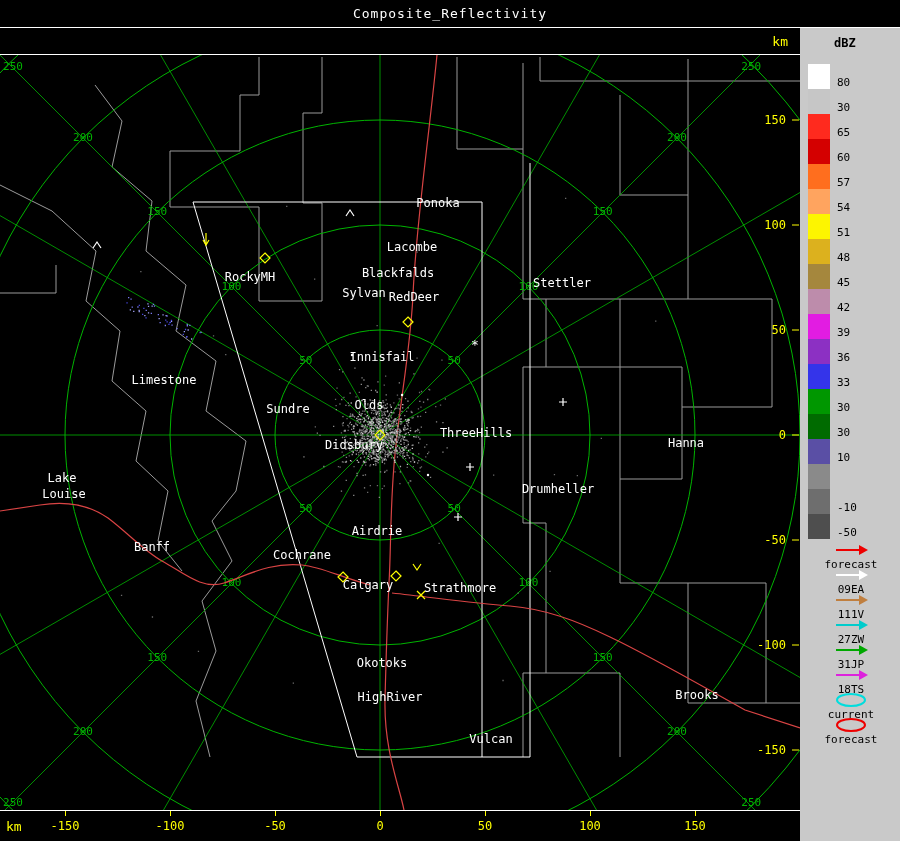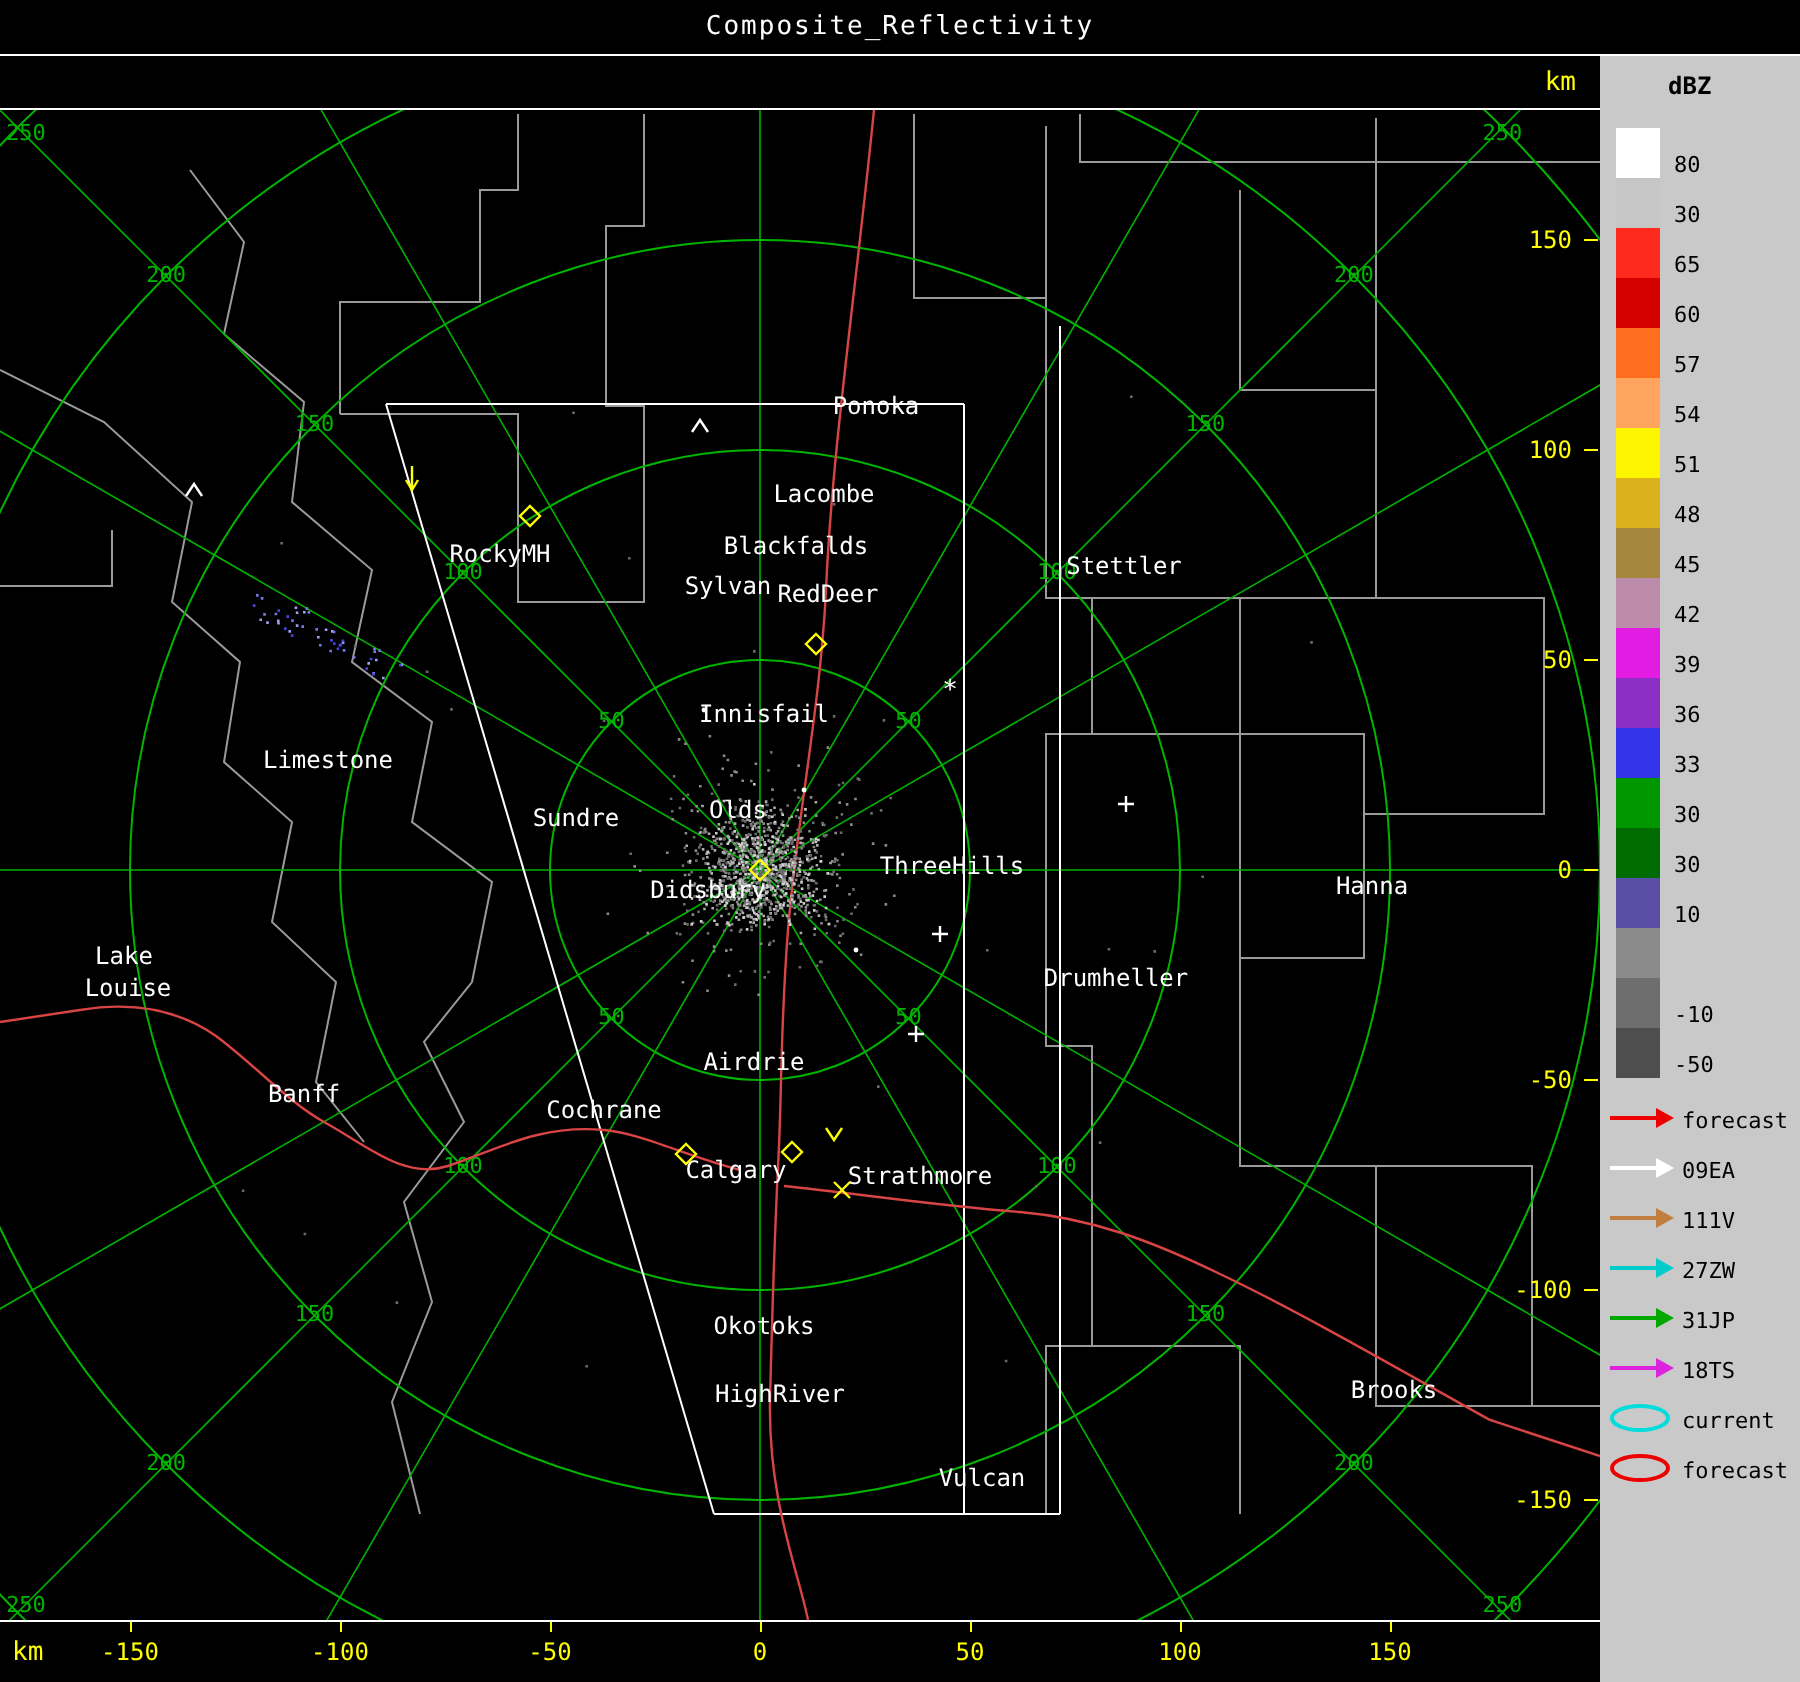--- a/index.html
+++ b/index.html
@@ -16,21 +16,21 @@
   .km-bottom{position:absolute;left:6px;top:8px;color:#ffff00;font-size:13px;}
   .btick{position:absolute;top:0;width:1px;height:5px;background:#ffff00;}
   .blabel{position:absolute;top:8px;width:48px;text-align:center;font-size:12px;color:#ffff00;}
   .sidebar{position:absolute;left:800px;top:28px;width:100px;height:813px;background:#c9c9c9;color:#000;}
   .dbz{position:absolute;left:34px;top:8px;font-size:12px;font-weight:bold;}
   .colorbar{position:absolute;left:0;top:36px;width:100px;}
   .cb-row{display:flex;align-items:flex-end;height:25px;}
   .cb-swatch{width:22px;height:25px;margin-left:8px;flex:none;}
   .cb-label{margin-left:7px;font-size:11px;}
   .legend{position:absolute;left:0;top:514px;width:100px;}
-  .lg-row{display:flex;align-items:flex-end;height:25px;}
+  .lg-row{display:flex;align-items:center;height:25px;flex-direction:column;}
   .lg-icon{margin-left:3px;flex:none;}
   .lg-label{margin-left:2px;font-size:11px;white-space:nowrap;}
   svg text{font-family:"DejaVu Sans Mono","Liberation Mono",monospace;}
 </style>
 </head>
 <body>
 
 <div class="app">
 
   <div class="titlebar">

